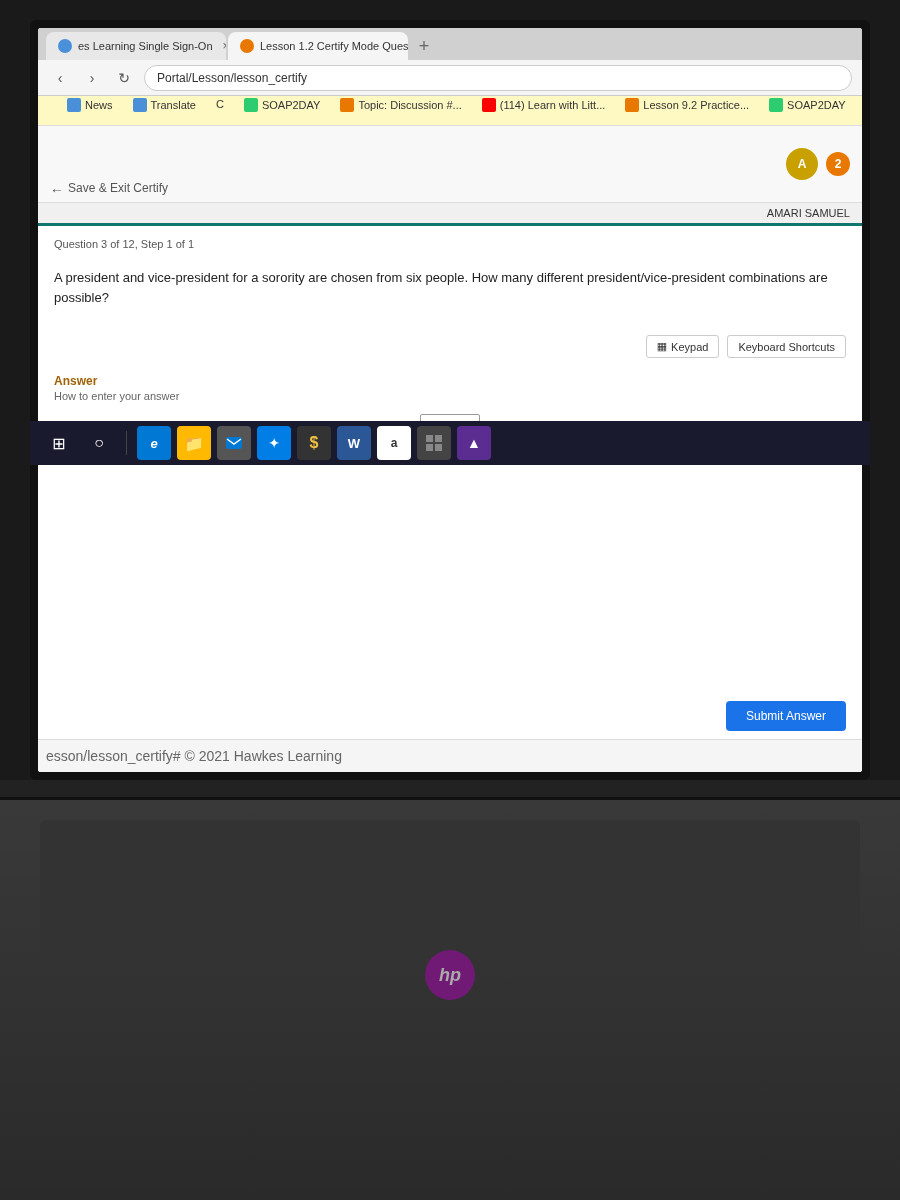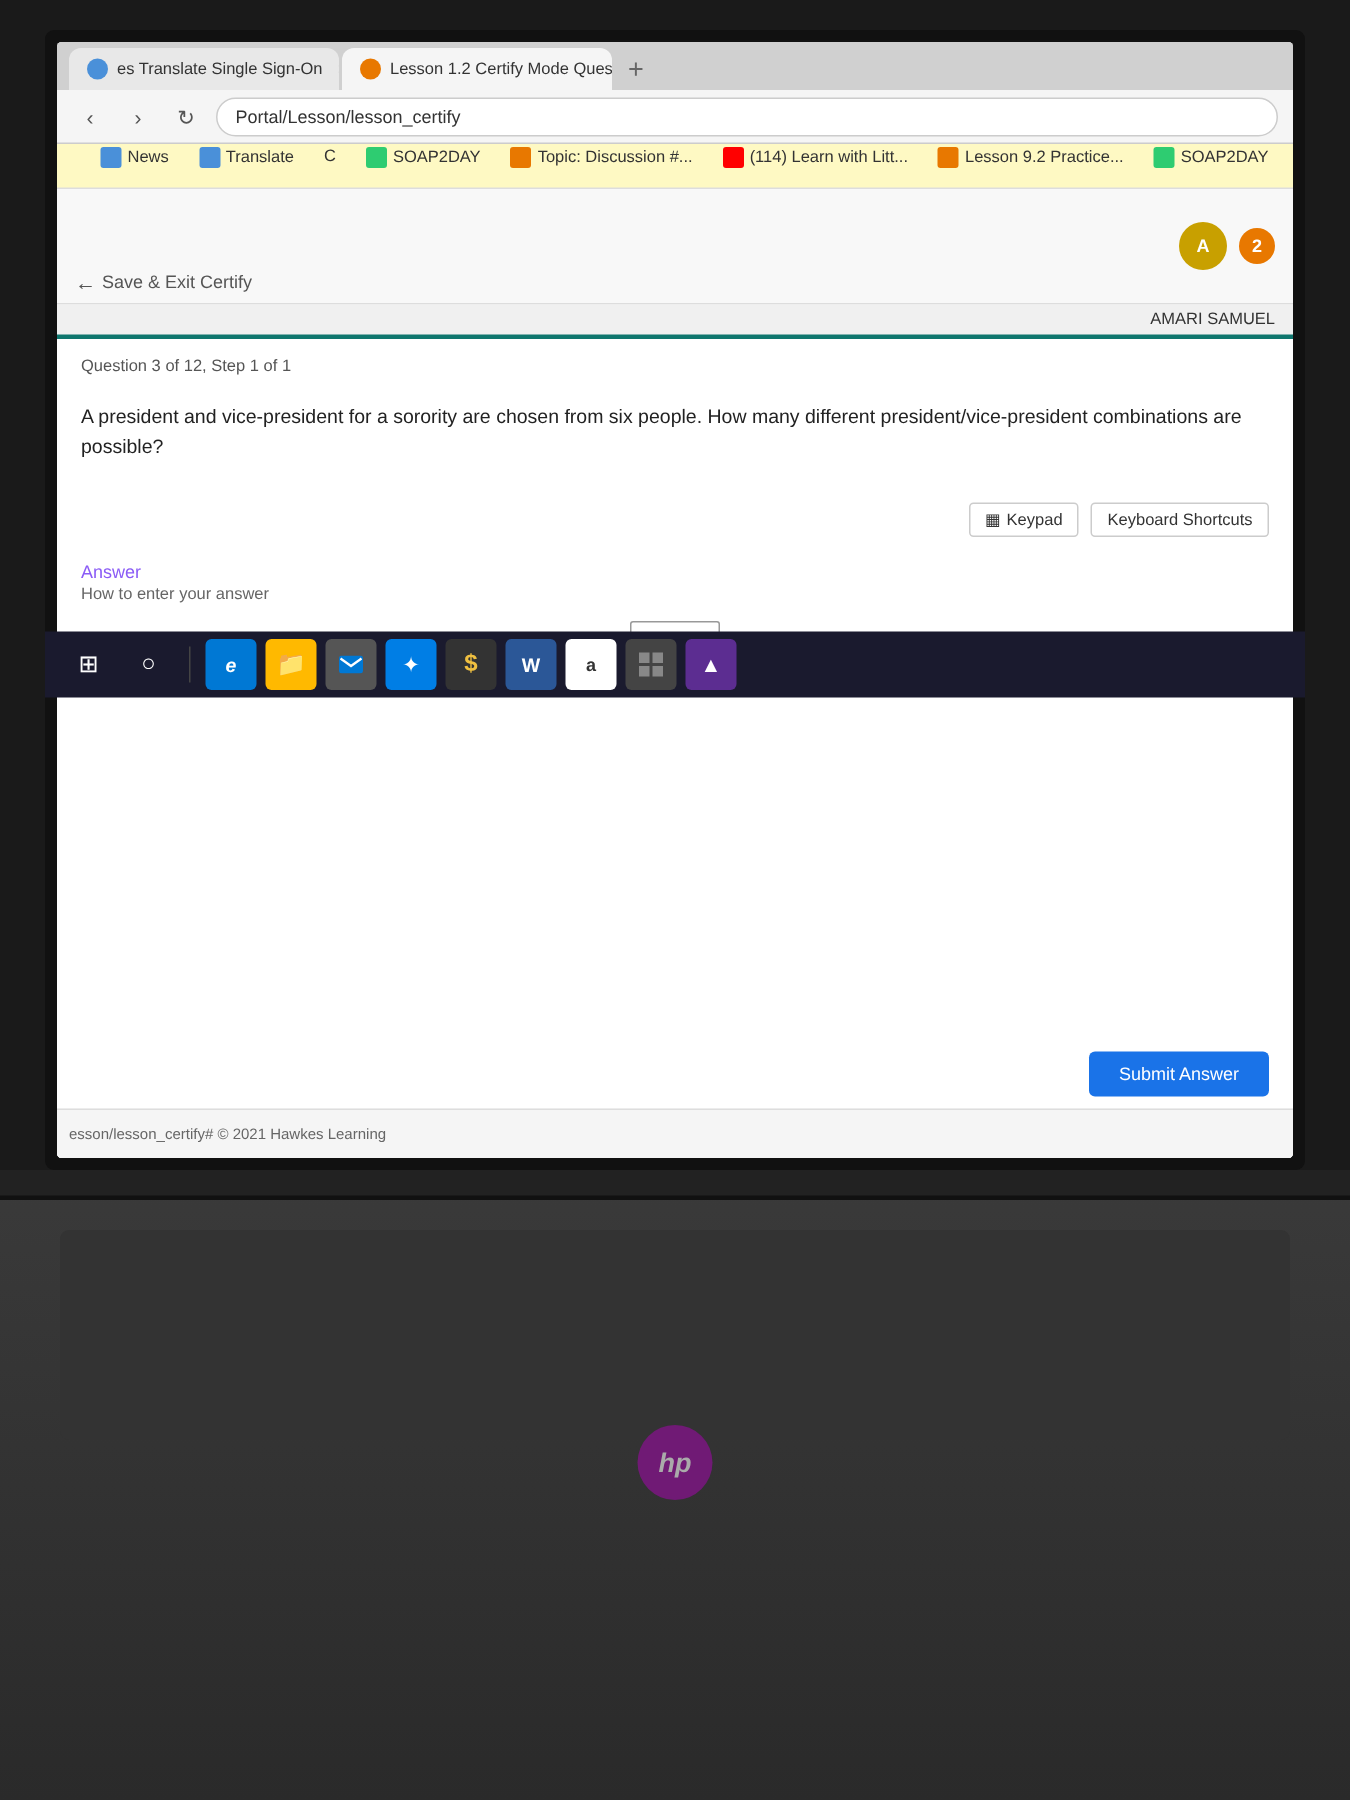--- a/index.html
+++ b/index.html
@@ -313,22 +313,22 @@
       color: #333;
       cursor: pointer;
     }
 
     .answer-section {
       margin-top: 8px;
     }
 
     .answer-label {
       font-size: 12px;
-      color: #8b5cf6;
-      font-weight: normal;
+      color: #a16207;
+      font-weight: bold;
       margin-bottom: 2px;
     }
 
     .answer-hint {
       font-size: 11px;
       color: #666;
       margin-bottom: 12px;
     }
 
     .answer-input-box {
@@ -361,21 +361,21 @@
     }
 
     
     .status-bar {
       display: flex;
       align-items: center;
       background: #f5f5f5;
       border-top: 1px solid #ddd;
       height: 20px;
       padding: 16px 8px;
-      font-size: 10px;
+      font-size: 14px;
       color: #666;
     }
 
     
     .taskbar {
       position: absolute;
       bottom: 355px;
       left: 30px;
       right: 30px;
       height: 44px;
@@ -483,21 +483,21 @@
 <body>
 
 <div class="laptop-outer">
   <div class="screen-bezel">
     <div class="screen">
       <div class="browser-chrome">
 
         <div class="tab-bar">
           <div class="tab">
             <div class="tab-icon" style="background:#4a90d9;"></div>
-            <span>es Translate Single Sign-On</span>
+            <span>es Learning Single Sign-On</span>
             <span class="tab-close">×</span>
           </div>
           <div class="tab active">
             <div class="tab-icon" style="background:#e87800;"></div>
             <span>Lesson 1.2 Certify Mode Questio...</span>
 
           </div>
           <div class="tab-new">+</div>
         </div>
 

